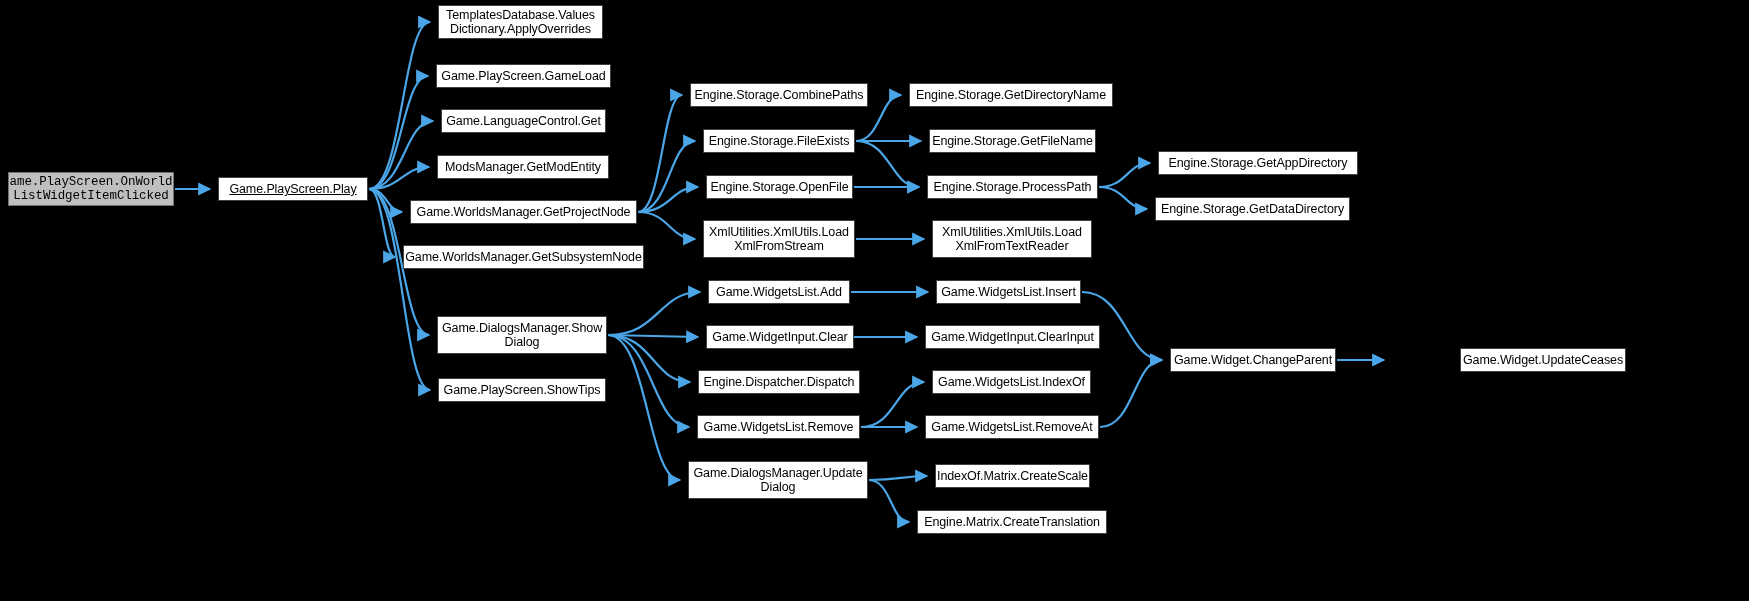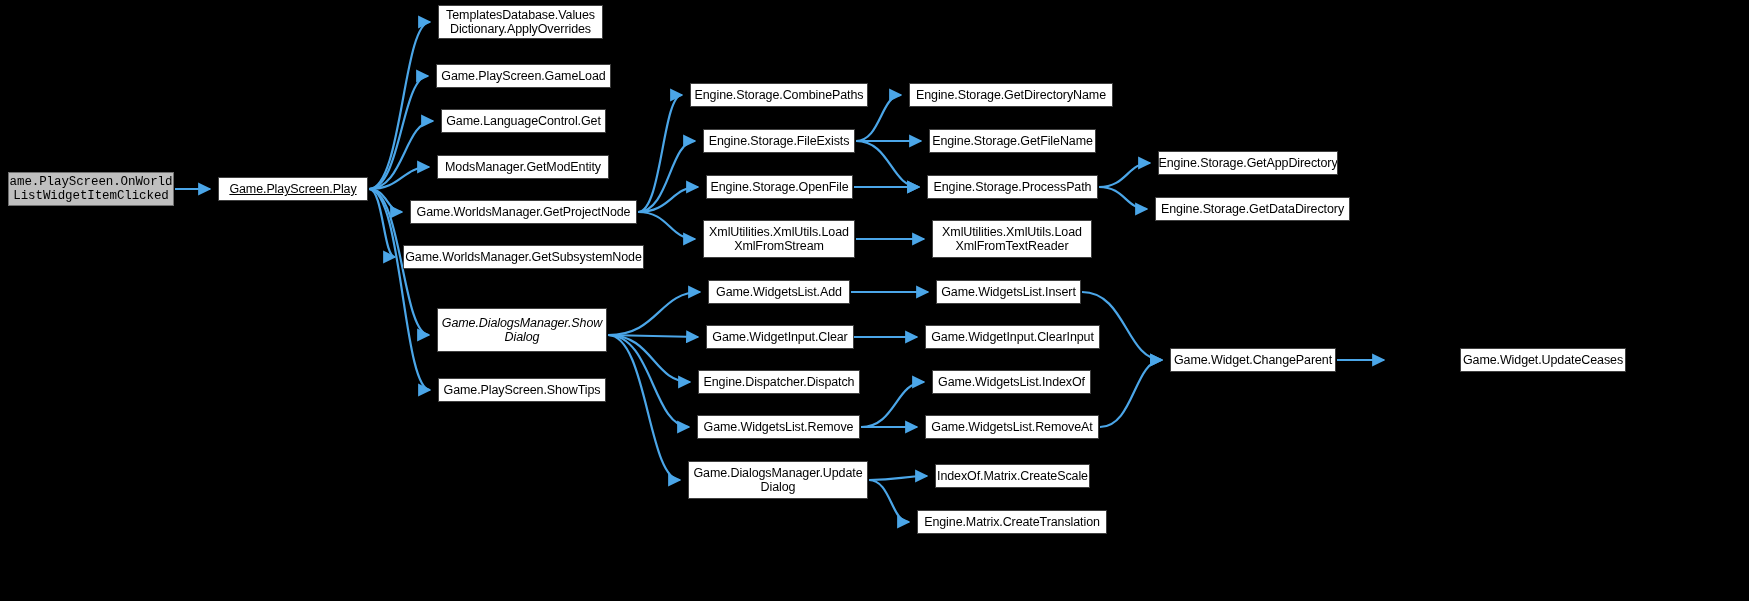--- a/index.html
+++ b/index.html
@@ -98,21 +98,21 @@
       <div class="node root" style="left: 8px; top: 172px; width: 166px; height: 34px; font-family: Liberation Mono, monospace;"><span>Game.PlayScreen.OnWorlds
 ListWidgetItemClicked</span></div>
       <div class="node" style="left: 218px; top: 177px; width: 150px; height: 24px; text-decoration: underline;"><span>Game.PlayScreen.Play</span></div>
       <div class="node" style="left: 438px; top: 5px; width: 165px; height: 34px;"><span>TemplatesDatabase.Values
 Dictionary.ApplyOverrides</span></div>
       <div class="node" style="left: 436px; top: 64px; width: 175px; height: 24px;"><span>Game.PlayScreen.GameLoad</span></div>
       <div class="node" style="left: 441px; top: 109px; width: 165px; height: 24px;"><span>Game.LanguageControl.Get</span></div>
       <div class="node" style="left: 437px; top: 155px; width: 172px; height: 24px;"><span>ModsManager.GetModEntity</span></div>
       <div class="node" style="left: 410px; top: 200px; width: 227px; height: 24px;"><span>Game.WorldsManager.GetProjectNode</span></div>
       <div class="node" style="left: 403px; top: 245px; width: 241px; height: 24px;"><span>Game.WorldsManager.GetSubsystemNode</span></div>
-      <div class="node" style="left: 437px; top: 308px; width: 170px; height: 44px; font-style: italic;"><span>Game.DialogsManager.Show
+      <div class="node" style="left: 437px; top: 316px; width: 170px; height: 38px;"><span>Game.DialogsManager.Show
 Dialog</span></div>
       <div class="node" style="left: 438px; top: 378px; width: 168px; height: 24px;"><span>Game.PlayScreen.ShowTips</span></div>
       <div class="node" style="left: 690px; top: 83px; width: 178px; height: 24px;"><span>Engine.Storage.CombinePaths</span></div>
       <div class="node" style="left: 703px; top: 129px; width: 152px; height: 24px;"><span>Engine.Storage.FileExists</span></div>
       <div class="node" style="left: 706px; top: 175px; width: 147px; height: 24px;"><span>Engine.Storage.OpenFile</span></div>
       <div class="node" style="left: 703px; top: 220px; width: 152px; height: 38px;"><span>XmlUtilities.XmlUtils.Load
 XmlFromStream</span></div>
       <div class="node" style="left: 708px; top: 280px; width: 142px; height: 24px;"><span>Game.WidgetsList.Add</span></div>
       <div class="node" style="left: 706px; top: 325px; width: 148px; height: 24px;"><span>Game.WidgetInput.Clear</span></div>
       <div class="node" style="left: 698px; top: 370px; width: 162px; height: 24px;"><span>Engine.Dispatcher.Dispatch</span></div>
@@ -123,18 +123,18 @@
       <div class="node" style="left: 929px; top: 129px; width: 167px; height: 24px;"><span>Engine.Storage.GetFileName</span></div>
       <div class="node" style="left: 927px; top: 175px; width: 171px; height: 24px;"><span>Engine.Storage.ProcessPath</span></div>
       <div class="node" style="left: 932px; top: 220px; width: 160px; height: 38px;"><span>XmlUtilities.XmlUtils.Load
 XmlFromTextReader</span></div>
       <div class="node" style="left: 936px; top: 280px; width: 145px; height: 24px;"><span>Game.WidgetsList.Insert</span></div>
       <div class="node" style="left: 925px; top: 325px; width: 175px; height: 24px;"><span>Game.WidgetInput.ClearInput</span></div>
       <div class="node" style="left: 932px; top: 370px; width: 159px; height: 24px;"><span>Game.WidgetsList.IndexOf</span></div>
       <div class="node" style="left: 925px; top: 415px; width: 174px; height: 24px;"><span>Game.WidgetsList.RemoveAt</span></div>
       <div class="node" style="left: 935px; top: 464px; width: 155px; height: 24px;"><span>IndexOf.Matrix.CreateScale</span></div>
       <div class="node" style="left: 917px; top: 510px; width: 190px; height: 24px;"><span>Engine.Matrix.CreateTranslation</span></div>
-      <div class="node" style="left: 1158px; top: 151px; width: 180px; height: 24px;"><span>Engine.Storage.GetAppDirectory</span></div>
+      <div class="node" style="left: 1158px; top: 151px; width: 200px; height: 24px;"><span>Engine.Storage.GetAppDirectory</span></div>
       <div class="node" style="left: 1155px; top: 197px; width: 195px; height: 24px;"><span>Engine.Storage.GetDataDirectory</span></div>
       <div class="node" style="left: 1170px; top: 348px; width: 166px; height: 24px;"><span>Game.Widget.ChangeParent</span></div>
       <div class="node" style="left: 1460px; top: 348px; width: 166px; height: 24px;"><span>Game.Widget.UpdateCeases</span></div>
     </div>
 </div>
 
 </body></html>

